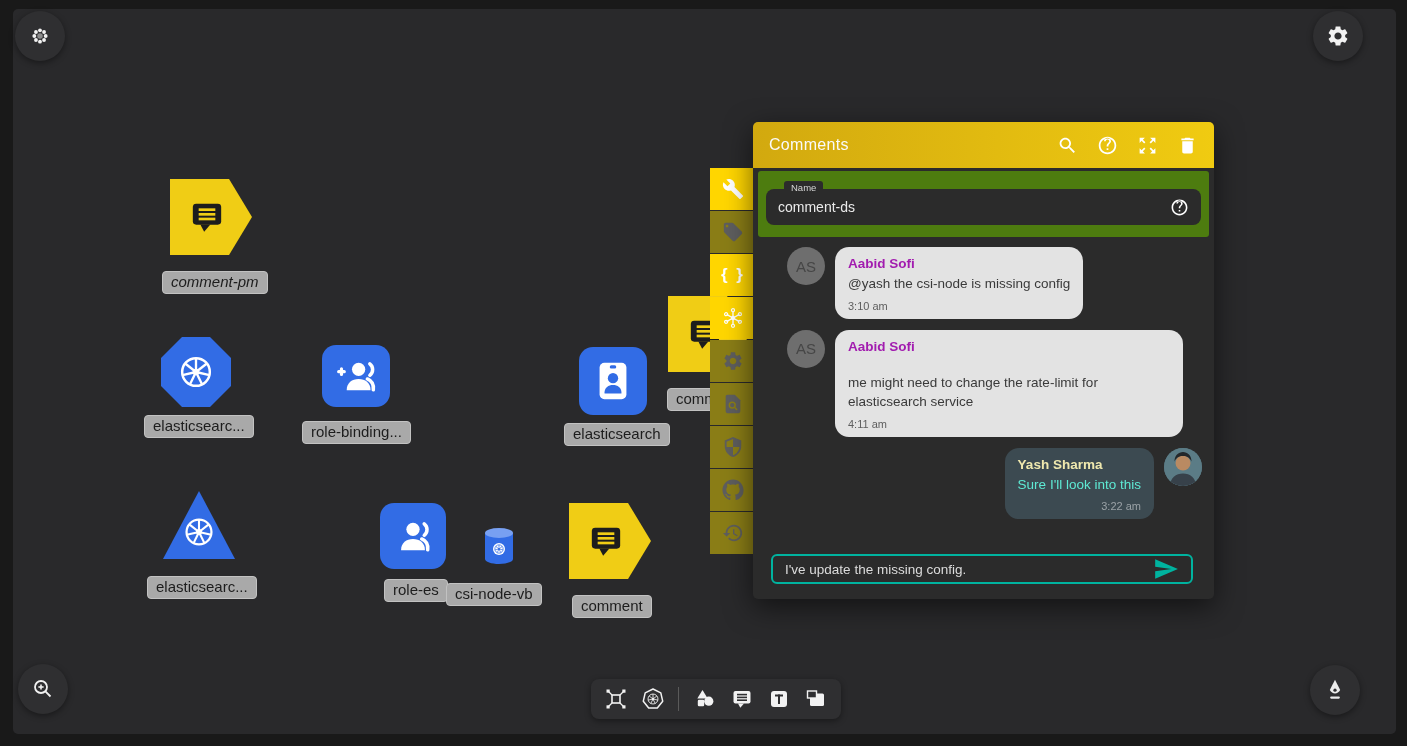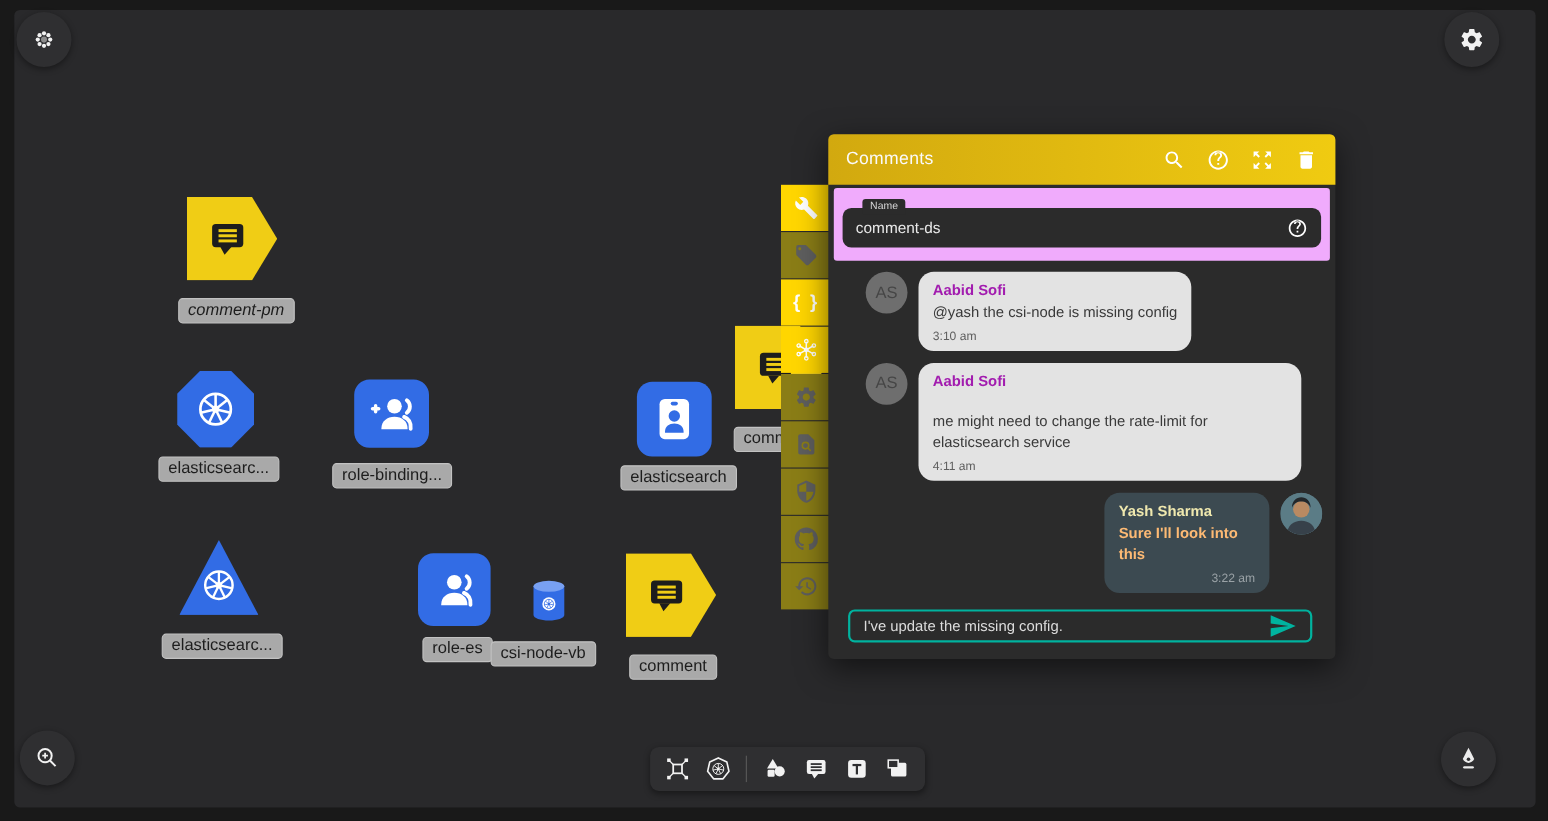--- a/index.html
+++ b/index.html
@@ -40,42 +40,42 @@
   .side-btn svg { width:22px; height:22px; }
   .braces-txt { font-size:17px; font-weight:bold; letter-spacing:2px; }
 
   
   #comments-panel { position:absolute; left:740px; top:113px; width:461px; height:477px;
     background:#2b2b2b; border-radius:5px; box-shadow:0 8px 28px rgba(0,0,0,.55); z-index:6; }
   #panel-header { height:46px; background:linear-gradient(90deg,#d2a90f,#f0cb11);
     border-radius:5px 5px 0 0; display:flex; align-items:center; padding:0 16px; }
   #panel-title { color:#fafafa; font-size:16px; letter-spacing:.3px; flex:1; }
   .hdr-ic { width:21px; height:21px; color:#fff; margin-left:19px; cursor:pointer; }
-  #name-section { margin:3px 5px 0; height:66px; background:#f0abfc; border-radius:3px;
+  #name-section { margin:3px 5px 0; height:66px; background:#4d7c0f; border-radius:3px;
     position:relative; padding:10px 8px; }
   #name-input-wrap { position:relative; height:36px; background:#2b2b2b; border-radius:8px;
     display:flex; align-items:center; padding:0 12px; margin-top:8px; }
   #name-tag { position:absolute; top:-8px; left:18px; background:#2b2b2b; color:#d6d6d6;
     font-size:9.5px; padding:1px 7px 2px; border-radius:3px 3px 0 0; }
   #name-input { flex:1; background:transparent; border:none; outline:none; color:#eaeaea;
     font-size:14px; font-family:"Liberation Sans",sans-serif; }
   #name-help { width:19px; height:19px; color:#fff; cursor:pointer; }
 
   #messages { padding:10px 12px 0 14px; display:flex; flex-direction:column; gap:11px;margin-left:20px; }
   .msg-row { display:flex; gap:10px; }
   .msg-row.right { justify-content:flex-end; }
   .avatar { width:38px; height:38px; border-radius:50%; background:#6e6e6e; flex:none;
     display:flex; align-items:center; justify-content:center; color:#464646; font-size:15px; }
   .bubble { background:#e3e3e3; border-radius:14px; padding:9px 13px 7px; color:#3a3a3a; }
   .bubble .author { font-weight:bold; font-size:13.5px; color:#a21caf; margin-bottom:3px; }
   .bubble .text { font-size:13.5px; line-height:1.45; }
   .bubble .time { font-size:11px; color:#5e5e5e; margin-top:6px; }
   .bubble.dark { background:#3c4a51; max-width:150px; }
   .bubble.dark .author { color:#efe8ae; }
-  .bubble.dark .text { color:#fdba74;font-weight:bold; }
+  .bubble.dark .text { color:#5eead4; }
   .bubble.dark .time { color:#9aa2a6; text-align:right; }
   .b1 { max-width:250px; } .b2 { max-width:348px; }
   .msg-gap { height:16px; }
   .photo-avatar { overflow:hidden; background:#53707a; }
 
   #composer { position:absolute; left:18px; right:21px; bottom:15px; height:30px;
     border:2px solid #00b39f; border-radius:6px; display:flex; align-items:center;
     padding:0 12px; }
   #composer input { flex:1; background:transparent; border:none; outline:none;
     color:#dcdcdc; font-size:13.5px; font-family:"Liberation Sans",sans-serif; }

